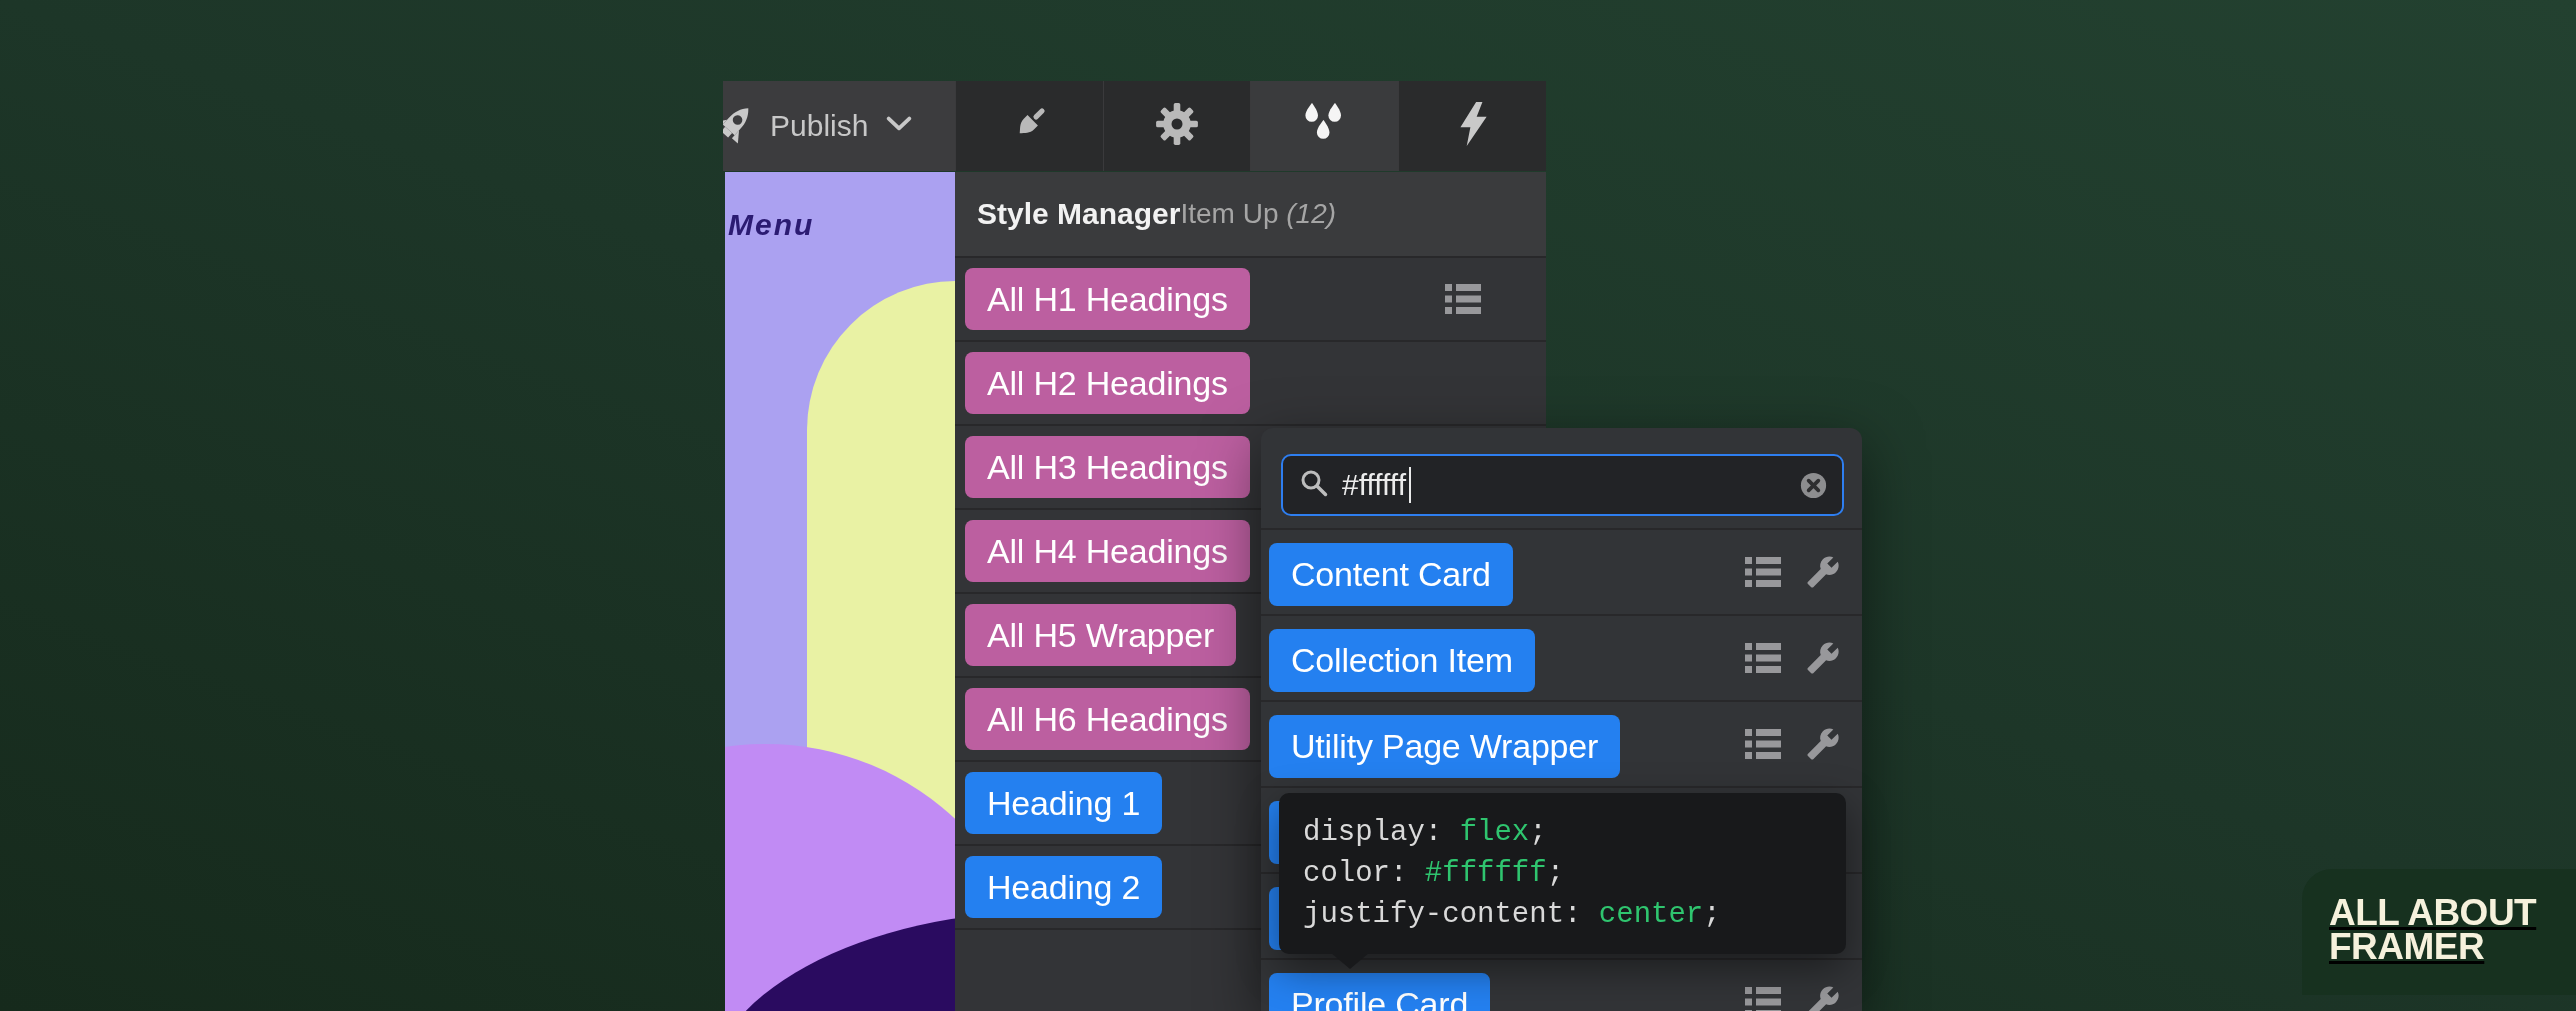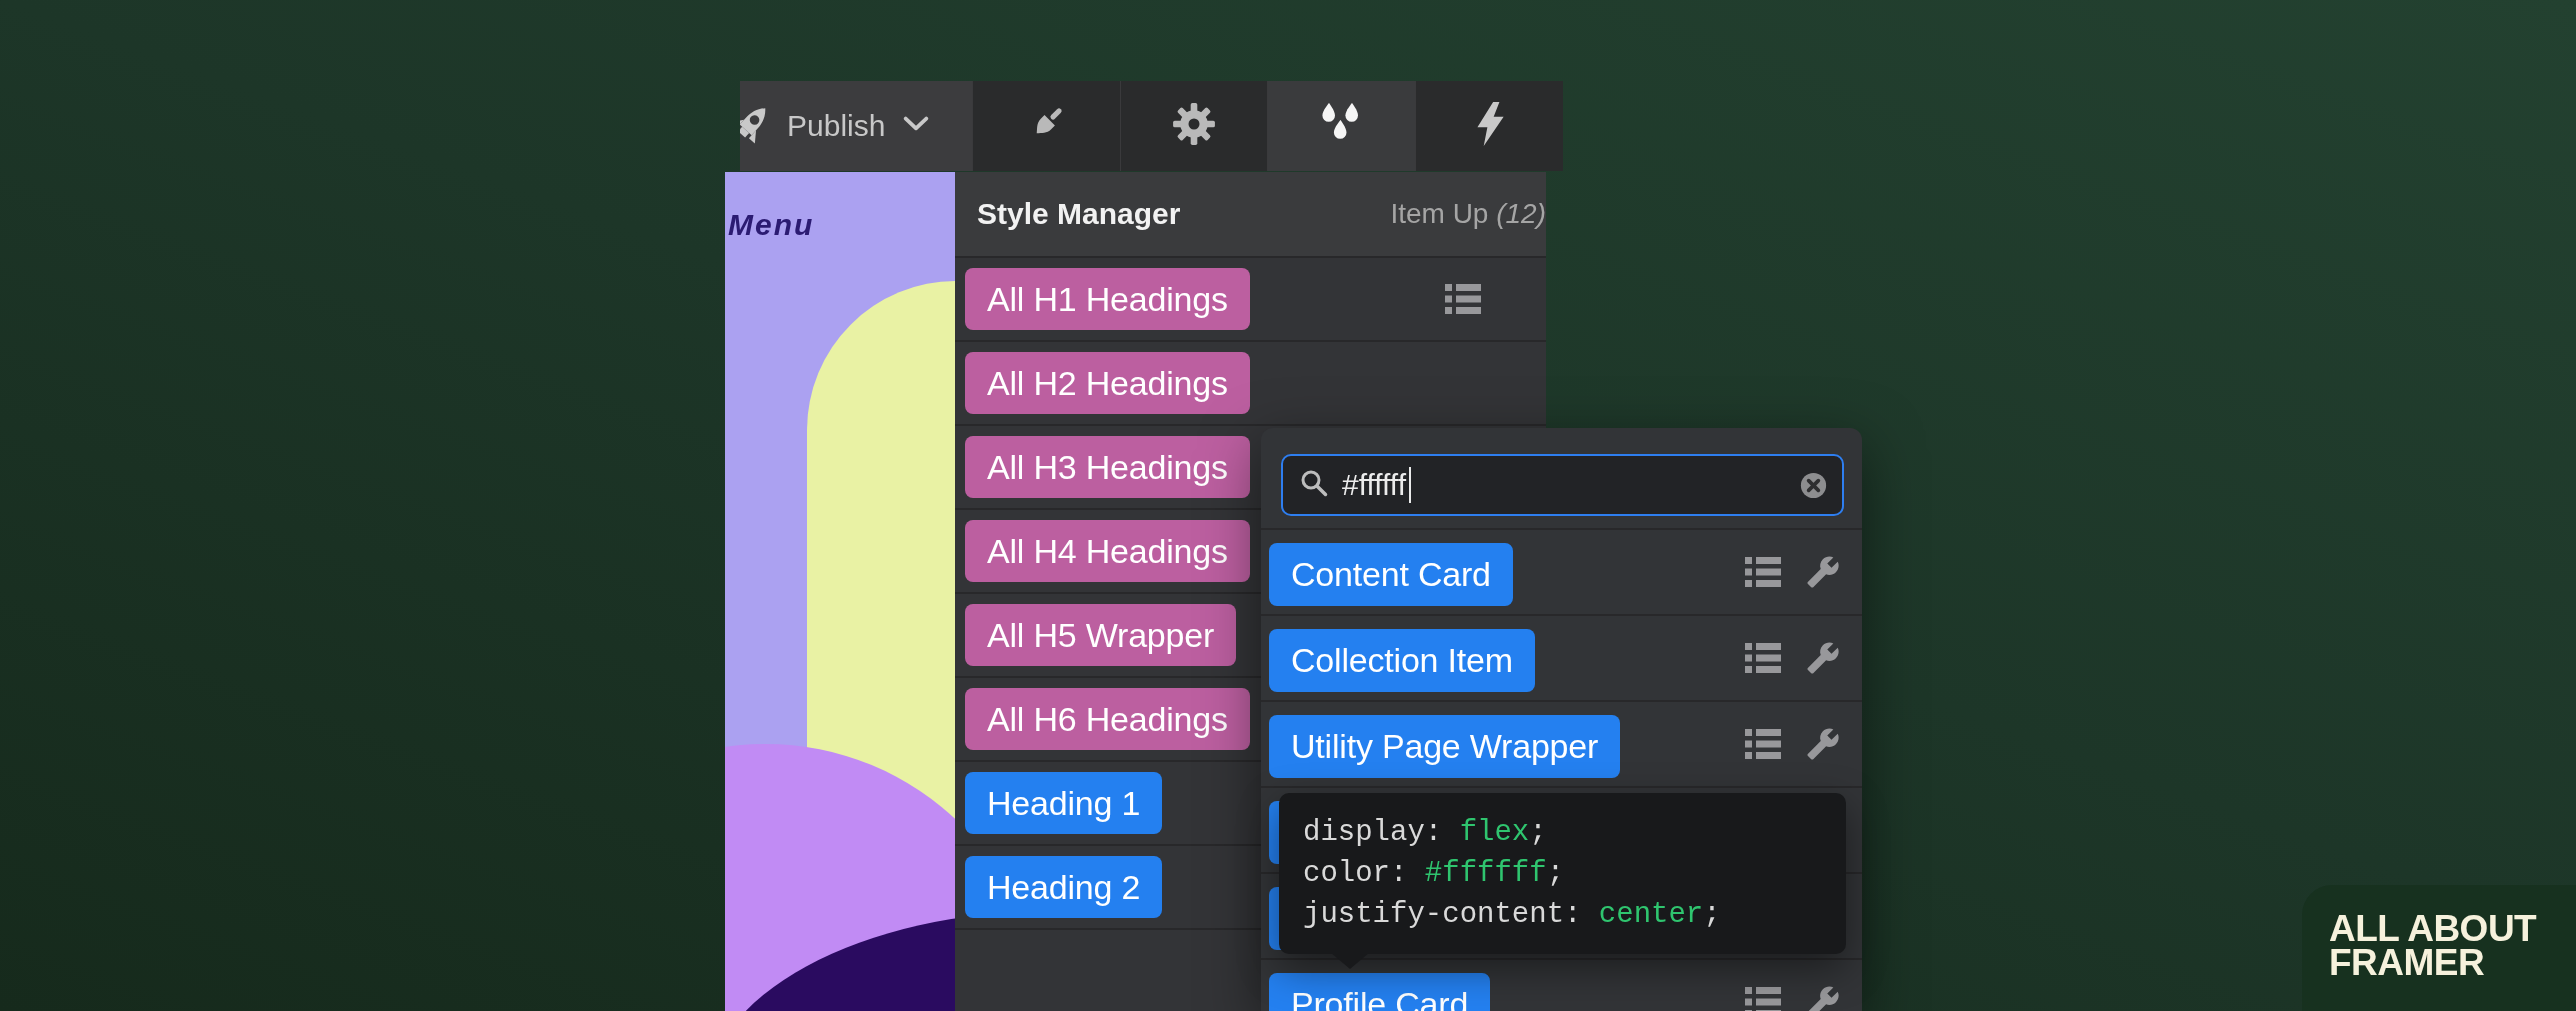--- a/index.html
+++ b/index.html
@@ -17,45 +17,45 @@
   *{margin:0;padding:0;box-sizing:border-box;}
   html,body{width:2576px;height:1011px;overflow:hidden;}
   body{
     font-family:"Liberation Sans", sans-serif;
     background:linear-gradient(200deg, var(--bg-top) 0%, var(--bg-mid) 48%, var(--bg-low) 100%);
     position:relative;
   }
   .abs{position:absolute;}
 
   
-  .logo-card{right:0;bottom:0;width:274px;height:126px;background:var(--logo-card);
-    border-top-left-radius:30px;padding:27px 0 0 27px;}
+  .logo-card{right:0;bottom:16px;width:274px;height:126px;background:var(--logo-card);
+    border-top-left-radius:30px;padding:27px 0 0 27px;text-decoration:underline;}
   .logo-line{font-size:37px;font-weight:bold;letter-spacing:-0.5px;line-height:34px;color:var(--logo-text);}
 
   
   .canvas{left:725px;top:172px;width:230px;height:840px;background:var(--lavender);overflow:hidden;}
   .canvas .menu-label{position:absolute;left:3px;top:36px;font-size:30px;font-weight:bold;font-style:italic;
     color:var(--menu-ink);letter-spacing:2px;}
   .shape-yellow{position:absolute;left:82px;top:109px;width:416px;height:731px;background:var(--yellow);
     border-top-left-radius:149px;}
   .shape-purple{position:absolute;left:-237px;top:572px;width:555px;height:555px;border-radius:50%;background:var(--purple);}
   .shape-navy{position:absolute;left:-20px;top:739px;width:694px;height:377px;border-radius:50%;background:var(--navy);}
 
   
-  .topbar{left:740px;top:81px;width:823px;height:90px;display:flex;background:var(--tabs-bg);}
+  .topbar{left:723px;top:81px;width:823px;height:90px;display:flex;background:var(--tabs-bg);}
   .publish-area{width:232px;height:100%;background:var(--publish-bg);display:flex;align-items:center;overflow:hidden;}
   .publish-area .rocket{margin-left:-13px;flex:0 0 auto;}
   .publish-label{font-size:30px;color:#c8c8c8;margin:0 18px 0 12px;}
   .tab{width:148px;height:100%;display:flex;align-items:center;justify-content:center;border-left:1px solid #3a3a3c;}
   .tab.selected{background:var(--selected-tab);}
 
   
   .panel{left:955px;top:172px;width:591px;height:840px;background:var(--panel-bg);}
   .panel-header{height:86px;background:var(--header-bg);border-bottom:2px solid var(--divider);
-    display:flex;align-items:center;justify-content:space-between;padding:0 0 0 22px;}
+    display:flex;align-items:center;padding:0 14px 0 22px;}
   .panel-title{font-size:30px;font-weight:bold;color:var(--text-white);}
   .cleanup{font-size:28px;color:var(--text-gray);}
   .cleanup .count{font-style:italic;}
 
   .search-section{position:relative;border-bottom:2px solid var(--divider);}
   .panel .search-section{height:99px;}
   .overlay .search-section{height:102px;}
   .search-box{position:absolute;background:var(--input-bg);border:2px solid var(--input-border);
     border-radius:10px;display:flex;align-items:center;padding:0 12px 0 16px;}
   .panel .search-box{left:22px;top:17px;width:555px;height:62px;}

